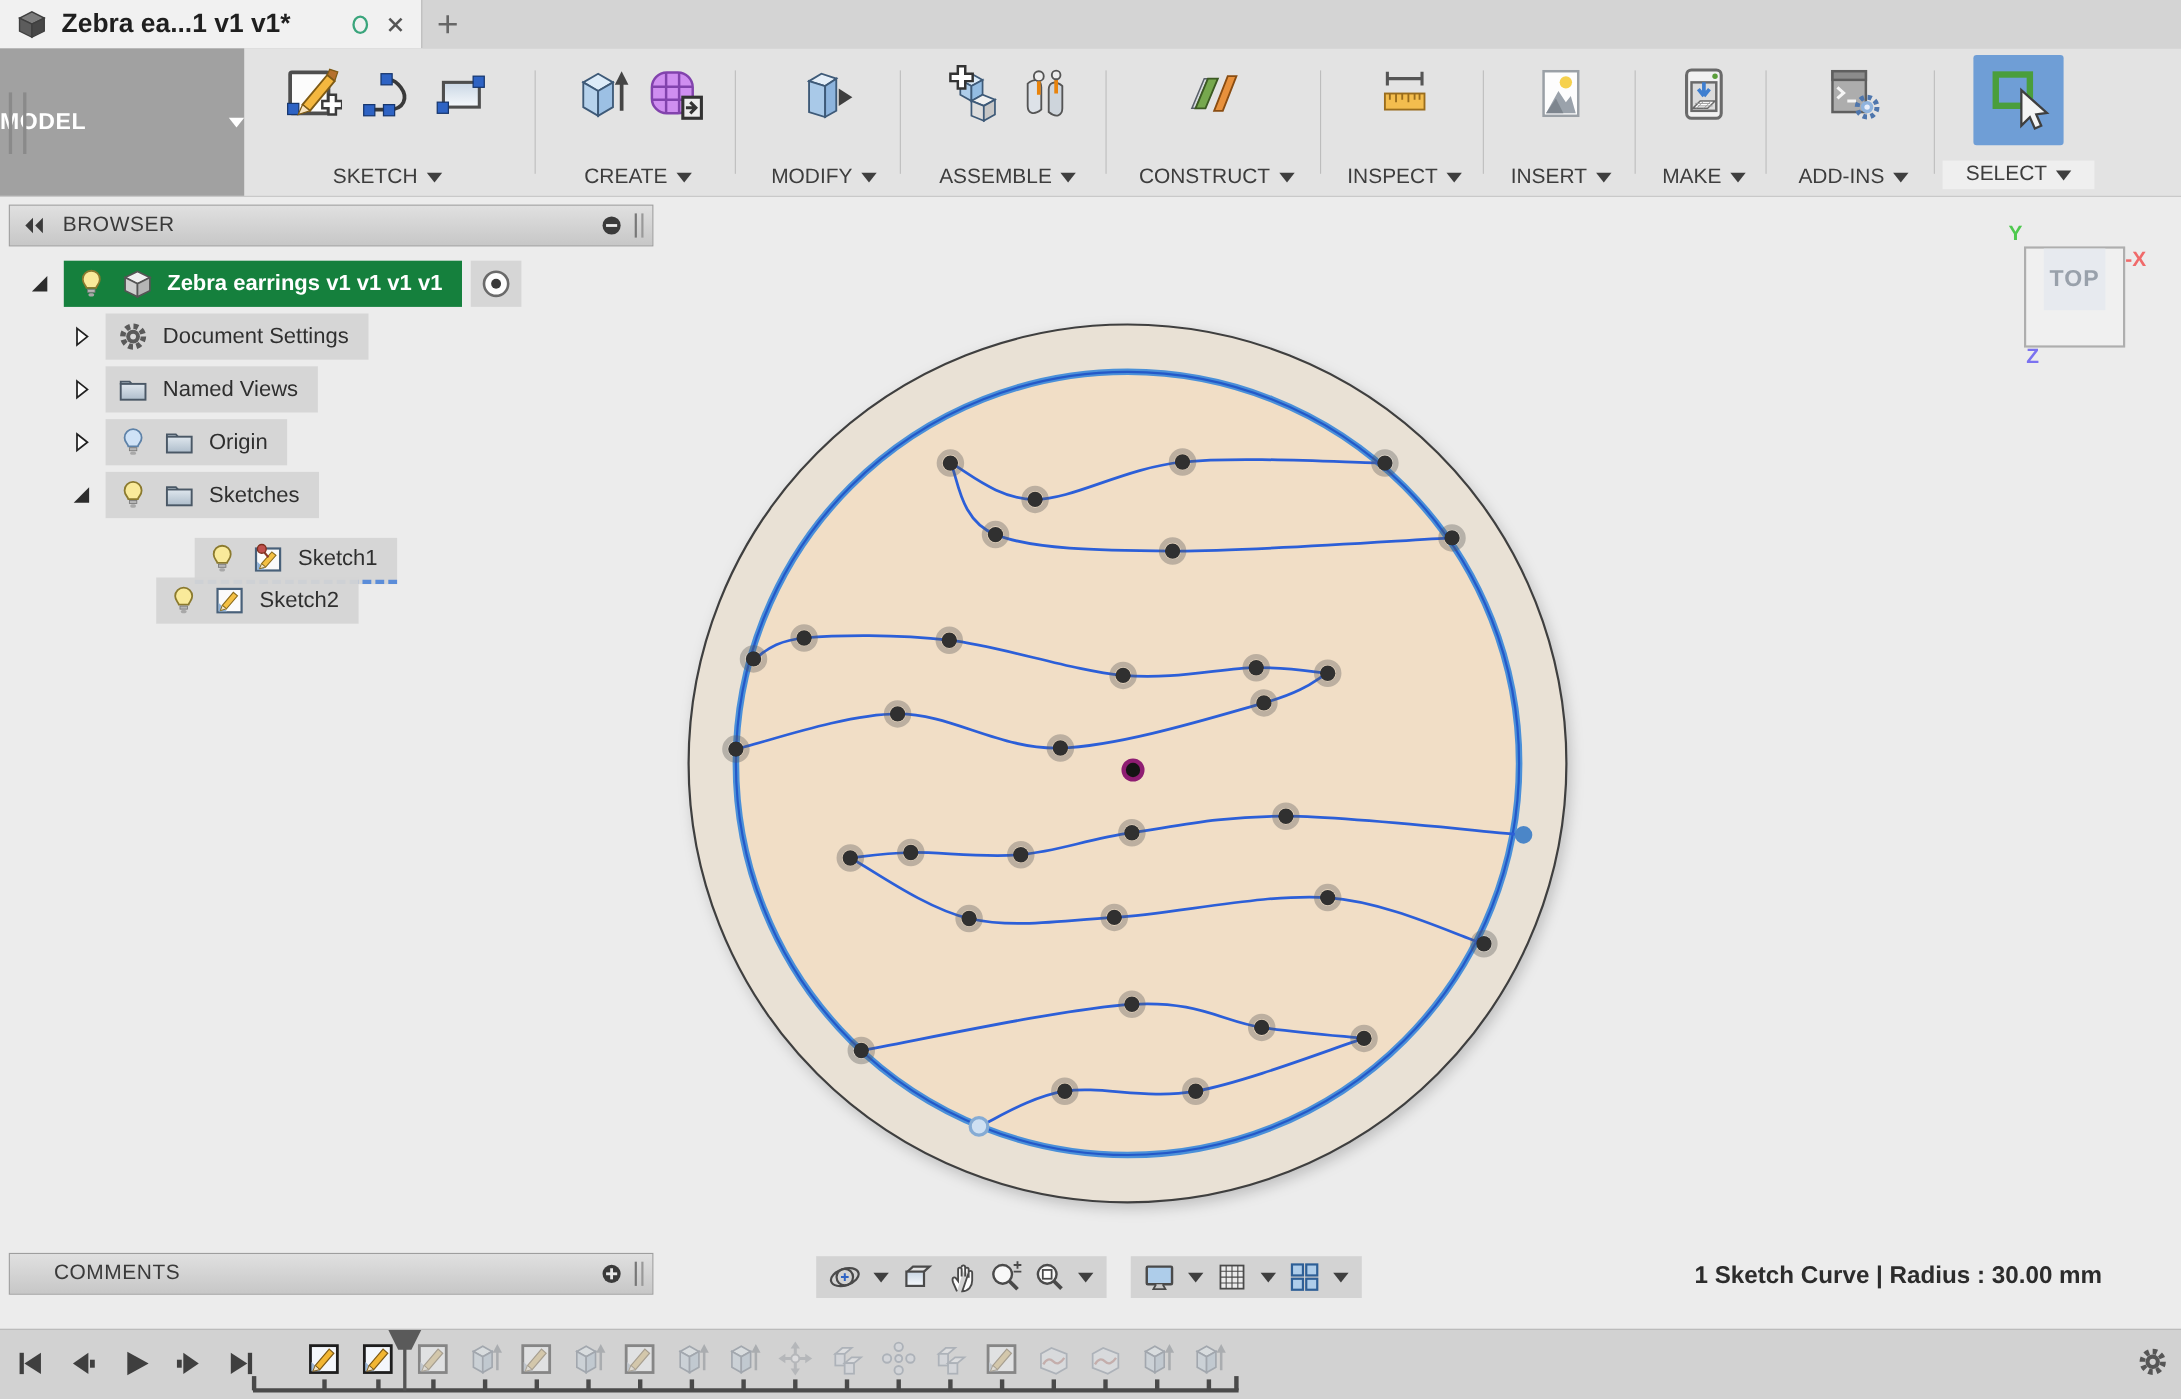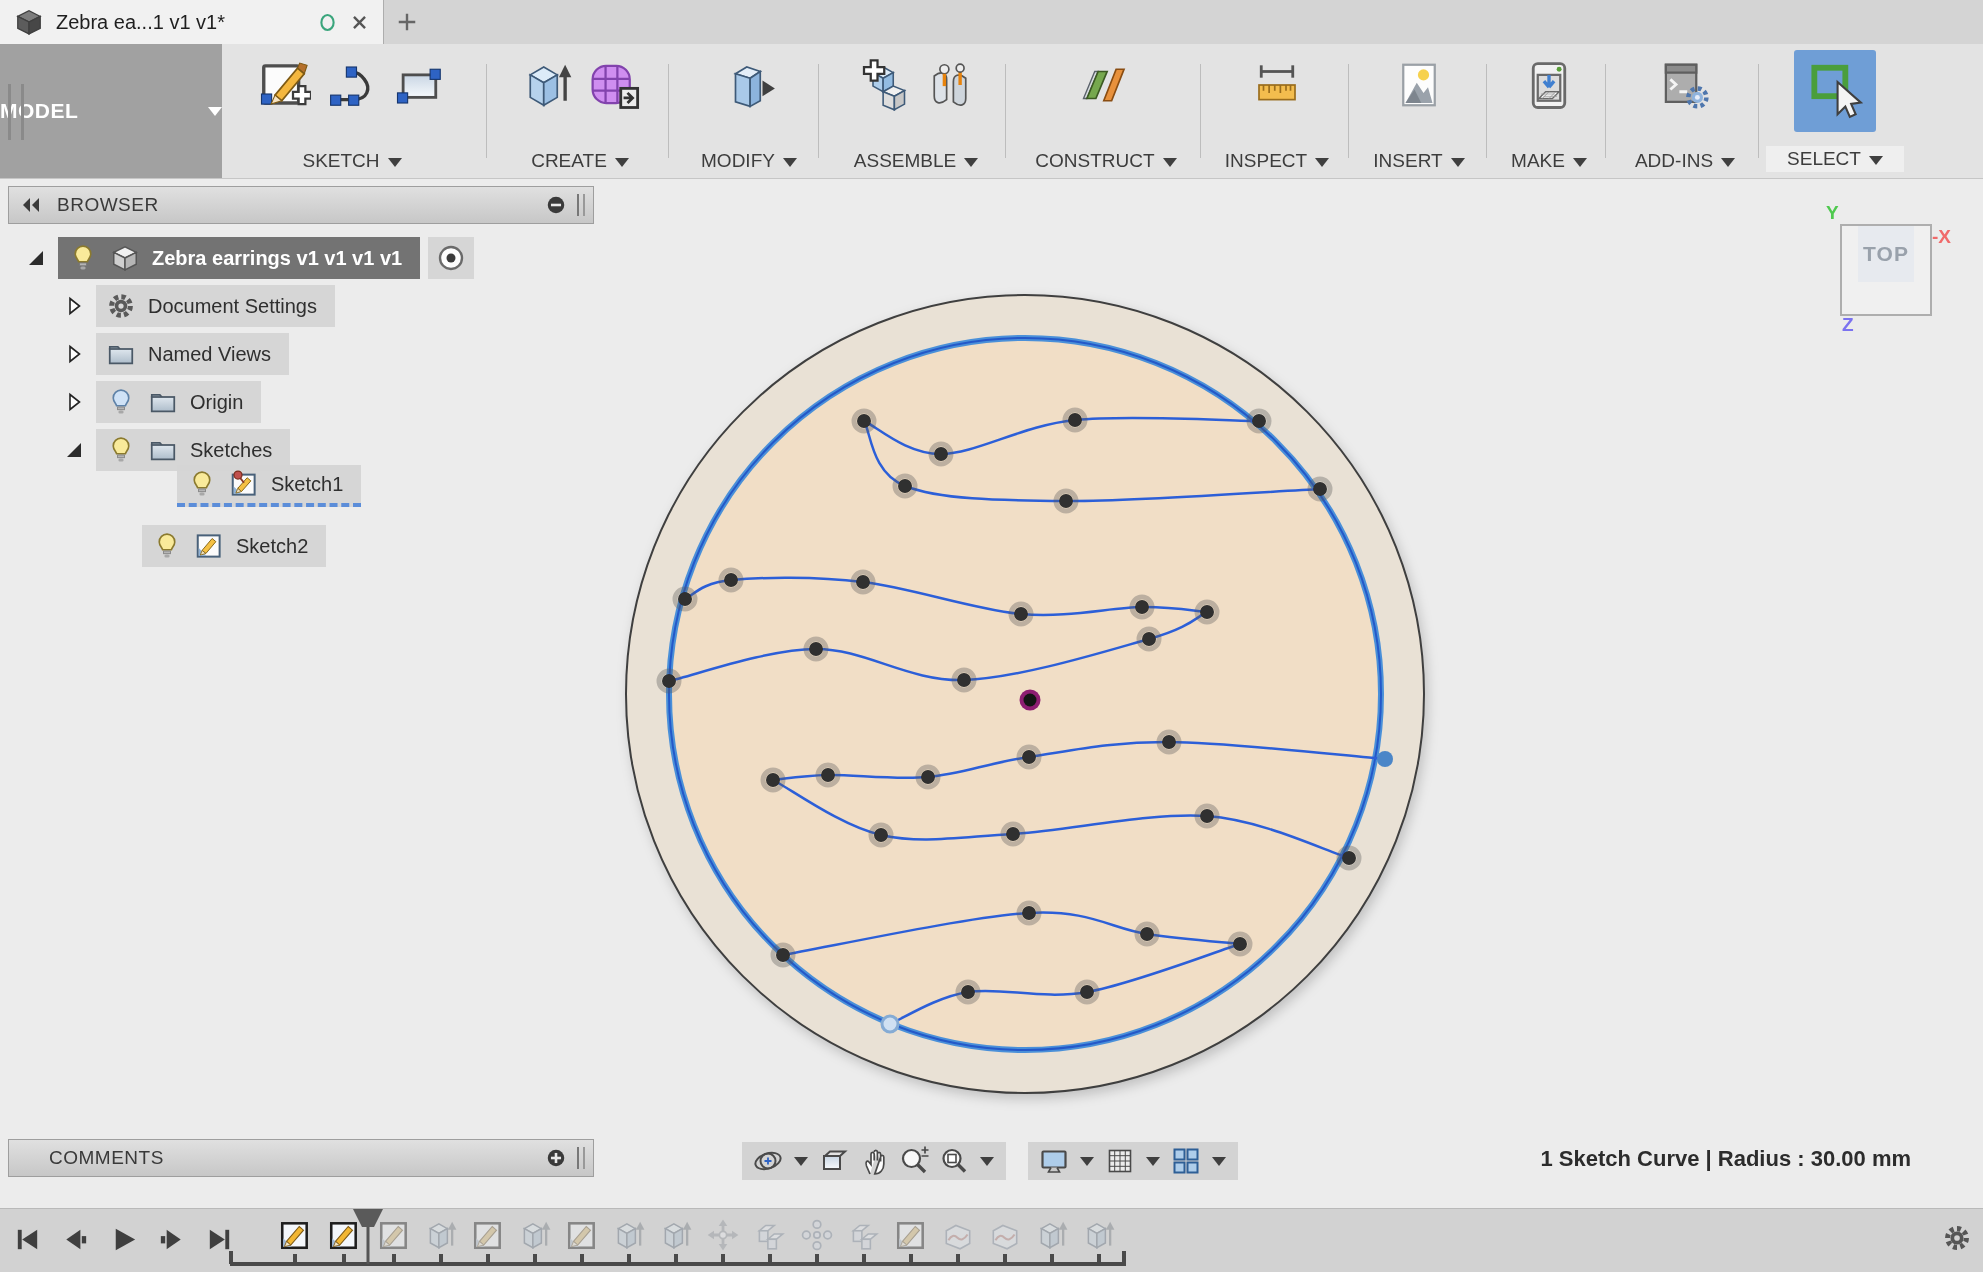--- a/index.html
+++ b/index.html
@@ -8,21 +8,21 @@
     background:#ececec;font-family:"Liberation Sans",sans-serif;
     -webkit-font-smoothing:antialiased;
   }
   svg{display:block}
   
   .tabbar{position:absolute;top:0;left:0;right:0;height:44px;background:#d4d4d4;
     border-bottom:1px solid #bcbcbc;display:flex;align-items:stretch;z-index:40}
   .tab{display:flex;align-items:center;padding:0 14px;gap:12px;box-sizing:border-box}
   .tab.active{background:#f1f1f1;width:384px;border-right:1px solid #adadad}
   .tab.inactive{width:394px;border-right:1px solid #bfbfbf;color:#8f8f8f}
-  .tab-title{font-size:20px;font-weight:normal;color:#1f1f1f;white-space:nowrap;
+  .tab-title{font-size:24px;font-weight:bold;color:#1f1f1f;white-space:nowrap;
     overflow:hidden;text-overflow:ellipsis;flex:1}
   .tab.inactive .tab-title{color:#8f8f8f}
   .newtab{display:flex;align-items:center;padding:0 12px}
   
   .toolbar{position:absolute;top:44px;left:0;right:0;height:134px;background:#e3e3e3;
     border-bottom:1px solid #c6c6c6;z-index:40}
   .model-btn{position:absolute;left:0;top:0;width:222px;height:134px;background:#a1a1a1;
     display:flex;align-items:center;justify-content:space-between;cursor:default}
   .model-label{color:#fff;font-size:21px;font-weight:bold;letter-spacing:.5px}
   .model-grip{position:absolute;left:8px;top:40px;height:56px;width:10px;
@@ -45,21 +45,21 @@
   .panel-head{position:absolute;left:8px;width:586px;height:38px;
     background:linear-gradient(#e0e0e0,#c7c7c7);border:1px solid #9e9e9e;
     display:flex;align-items:center;box-sizing:border-box;z-index:30}
   .panel-head .ph-label{font-size:19px;color:#3a3a3a;margin-left:14px;letter-spacing:.5px}
   .ph-right{margin-left:auto;display:flex;align-items:center;gap:10px;margin-right:8px}
   .ph-grip{width:4px;height:22px;border-left:2px solid #777;border-right:2px solid #999}
   .br-row{position:absolute;display:flex;align-items:center;height:44px;z-index:30}
   .br-exp{width:24px;height:24px;margin-right:10px;flex:0 0 auto}
   .br-chip{display:flex;align-items:center;height:42px;background:rgba(213,213,213,.95);
     padding:0 18px 0 10px;gap:12px;font-size:20px;color:#2f2f2f;white-space:nowrap;box-sizing:border-box}
-  .br-row.selected .br-chip{background:#737373;color:#fff;font-weight:bold}
+  .br-row.selected .br-chip{background:#15803d;color:#fff;font-weight:bold}
   .br-row.dashed .br-chip{border-bottom:4px dashed #5b8dd9}
   .br-ic{width:30px;height:30px;flex:0 0 auto}
   .radio-chip{margin-left:8px;width:46px;height:42px;background:rgba(213,213,213,.95);
     display:flex;align-items:center;justify-content:center}
   
   .vcube{position:absolute;left:1840px;top:224px;width:88px;height:88px;background:#f0f0f0;
     border:2px solid #aeaeae;display:flex;align-items:flex-start;justify-content:center;z-index:25}
   .vcube-face{width:56px;height:56px;background:#e7eaef;display:flex;align-items:center;
     justify-content:center;font-size:21px;font-weight:bold;color:#99a1ab;letter-spacing:1px}
   .vax{position:absolute;font-size:19px;font-weight:bold;z-index:26}
@@ -696,21 +696,21 @@
       <div class="br-chip">
         <svg width="28" height="28" class="br-ic">
           <use href="#b-bulb-y"></use>
         </svg>
         <svg width="28" height="28" class="br-ic">
           <use href="#b-folder"></use>
         </svg>
         <span>Sketches</span>
       </div>
     </div>
-    <div class="br-row dashed" style="top: 464px; left: 142px; padding-left: 35px;">
+    <div class="br-row dashed" style="top: 488px; left: 142px; padding-left: 35px;">
       <div class="br-chip">
         <svg width="28" height="28" class="br-ic">
           <use href="#b-bulb-y"></use>
         </svg>
         <svg width="28" height="28" class="br-ic">
           <use href="#b-sketchpin"></use>
         </svg>
         <span>Sketch1</span>
       </div>
     </div>

